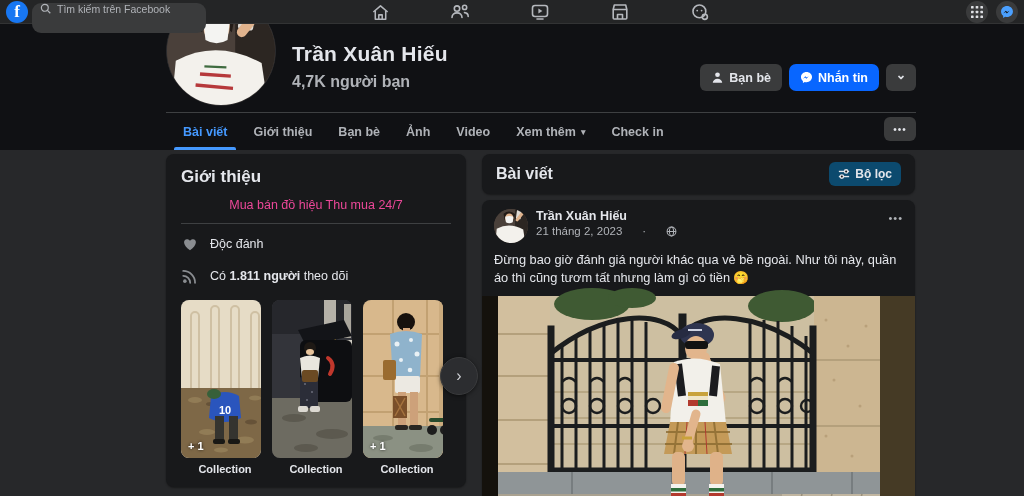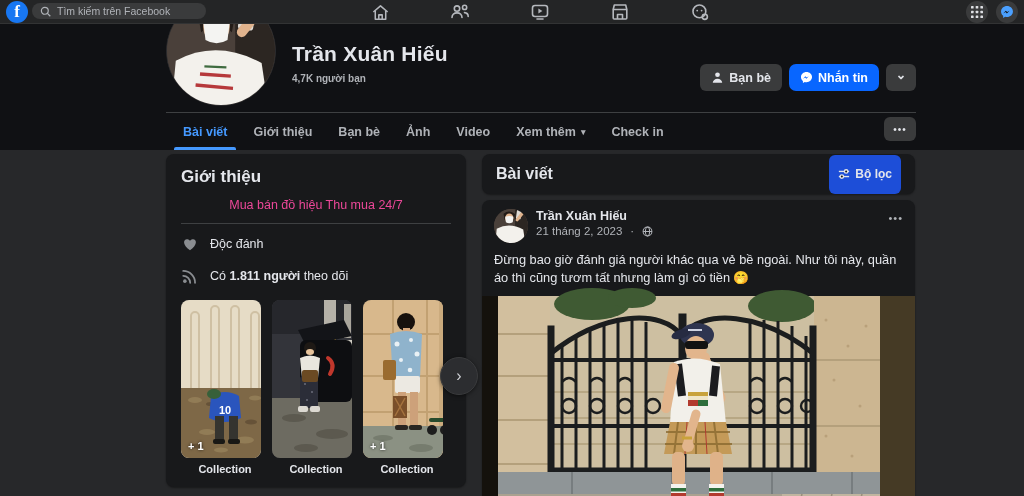--- a/index.html
+++ b/index.html
@@ -3,32 +3,32 @@
 <meta charset="utf-8">
 <style>
   * { margin:0; padding:0; box-sizing:border-box; }
   html,body { background:#000; }
   body { font-family:"Liberation Sans", sans-serif; }
   #stage { position:relative; width:1024px; height:496px; overflow:hidden; background:#27282a; }
 
   
   .navbar { position:absolute; left:0; top:0; width:1024px; height:24px; background:#242526; border-bottom:1px solid #323334; z-index:30; display:flex; align-items:center; }
   .fb-logo { position:absolute; left:6px; top:1px; width:22px; height:22px; border-radius:50%; background:#1877f2; color:#fff; font-weight:bold; font-size:17px; text-align:center; line-height:21px; font-family:"Liberation Serif", serif; }
-  .search-pill { position:absolute; left:32px; top:3px; width:174px; height:16px; border-radius:9px; background:#3a3b3c; display:flex; align-items:center; padding:0 8px; gap:6px; }
+  .search-pill { position:absolute; left:32px; top:3px; width:174px; height:30px; border-radius:9px; background:#3a3b3c; display:flex; padding:0 8px; gap:6px; }
   .search-pill span { color:#b0b3b8; font-size:10.5px; white-space:nowrap; }
   .nav-icons { position:absolute; left:330px; top:0; width:420px; height:24px; display:flex; justify-content:space-between; align-items:center; padding:0 30px; }
   .nav-icon { width:40px; height:22px; display:flex; align-items:center; justify-content:center; }
   .nav-right { position:absolute; right:6px; top:1px; display:flex; gap:8px; }
   .circle-btn { width:22px; height:22px; border-radius:50%; background:#3a3b3c; display:flex; align-items:center; justify-content:center; }
 
   
   .profile-header { position:absolute; left:0; top:24px; width:1024px; height:126px; background:#101114; z-index:10; }
   .avatar-big { position:absolute; left:166px; top:-28px; width:110px; height:110px; border-radius:50%; overflow:hidden; border:1px solid #2a2b2e; background:#473c37; }
   .profile-name { position:absolute; left:292px; top:18px; color:#e4e6eb; font-size:21px; font-weight:bold; letter-spacing:.2px; }
-  .profile-friends { position:absolute; left:292px; top:49px; color:#b0b3b8; font-size:10px; font-weight:bold; }
+  .profile-friends { position:absolute; left:292px; top:49px; color:#b0b3b8; font-size:16px; font-weight:bold; }
   .header-actions { position:absolute; right:108px; top:40px; display:flex; gap:7px; }
   .btn { height:27px; border-radius:6px; display:flex; align-items:center; justify-content:center; gap:5px; font-size:12.5px; font-weight:bold; padding:0 11px; cursor:pointer; }
   .btn-gray { background:#3a3b3c; color:#e4e6eb; }
   .btn-blue { background:#0866ff; color:#fff;border-radius:7px; }
   .btn-sq { width:30px; padding:0; }
   .header-divider { position:absolute; left:166px; top:88px; width:750px; height:1px; background:#3e4042; }
   .tabs { position:absolute; left:170px; top:90px; height:36px; display:flex; }
   .tab { padding:0 13px; display:flex; align-items:center; color:#b0b3b8; font-size:12.5px; font-weight:bold; position:relative; cursor:pointer; }
   .tab.active { color:#4599ff; }
   .tab.active::after { content:""; position:absolute; left:4px; right:4px; bottom:0; height:3px; background:#4599ff; border-radius:2px 2px 0 0; }
@@ -45,27 +45,27 @@
   .intro-row b { font-weight:bold; }
   .collections { margin-top:8px; display:flex; gap:3px; position:relative; }
   .coll-item { width:88px; }
   .coll-thumb { position:relative; width:80px; height:158px; border-radius:8px; overflow:hidden; background:#333; }
   .coll-thumb svg { display:block; }
   .coll-overlay { position:absolute; left:7px; bottom:6px; color:#fff; font-size:11px; font-weight:bold; text-shadow:0 0 3px rgba(0,0,0,.8); }
   .coll-caption { margin-top:5px; text-align:center; color:#e4e6eb; font-size:11px; font-weight:bold; }
   .coll-next { position:absolute; left:259px; top:57px; width:38px; height:38px; border-radius:50%; background:#2c2d30; border:1px solid #3a3b3d; color:#cfd1d5; display:flex; align-items:center; justify-content:center; font-size:16px; cursor:pointer; box-shadow:0 1px 4px rgba(0,0,0,.5); }
 
   .posts-header-card { left:482px; top:154px; width:433px; height:40px; display:flex; align-items:center; justify-content:space-between; padding:0 14px; }
-  .filter-btn { height:39px; border-radius:6px; background:#1d4ed8; color:#e4e6eb; font-size:12px; font-weight:bold; display:flex; align-items:center; gap:5px; padding:0 9px; cursor:pointer; }
+  .filter-btn { height:24px; border-radius:6px; background:#0c4a6e; color:#e4e6eb; font-size:12px; font-weight:bold; display:flex; align-items:center; gap:5px; padding:0 9px; cursor:pointer; }
 
   .post-card { left:482px; top:200px; width:433px; height:296px; border-radius:8px 8px 0 0; overflow:hidden; }
   .post-head { position:relative; padding:9px 12px 0; display:flex; gap:8px; }
   .avatar-sm { width:34px; height:34px; border-radius:50%; overflow:hidden; background:#473c37; flex:0 0 auto; }
   .post-author { color:#e4e6eb; font-size:12.5px; font-weight:bold; }
-  .post-meta { display:flex; align-items:flex-end; gap:8px; color:#b0b3b8; font-size:11.5px; margin-top:2px; }
+  .post-meta { display:flex; align-items:flex-end; gap:20px; color:#b0b3b8; font-size:11.5px; margin-top:2px; }
   .post-more { position:absolute; right:12px; top:12px; color:#b0b3b8; font-size:11px; letter-spacing:1px; cursor:pointer; }
   .post-text { padding:8px 12px 9px; color:#e4e6eb; font-size:12.8px; line-height:1.42; }
   .post-photo { width:433px; height:220px; background:#191613; }
   .post-photo svg { display:block; }
 
   svg { overflow:visible; }
 </style>
 </head>
 <body>
 

